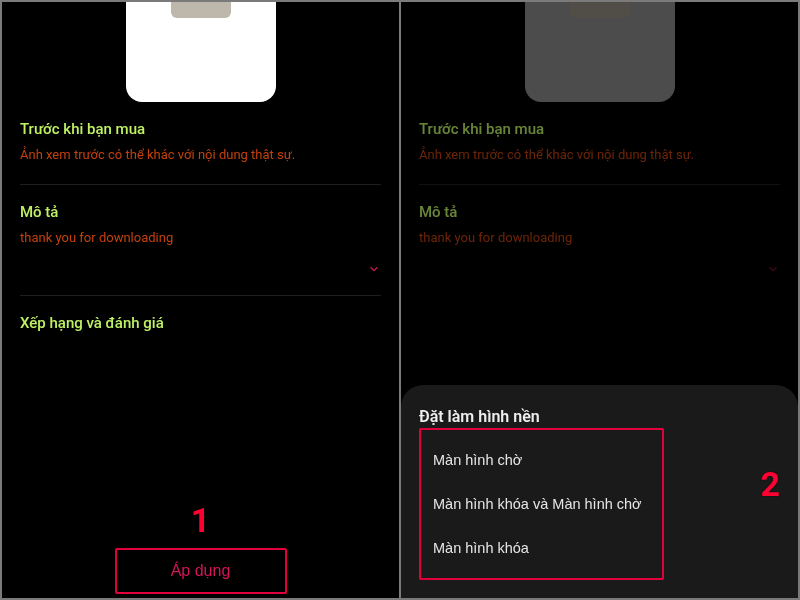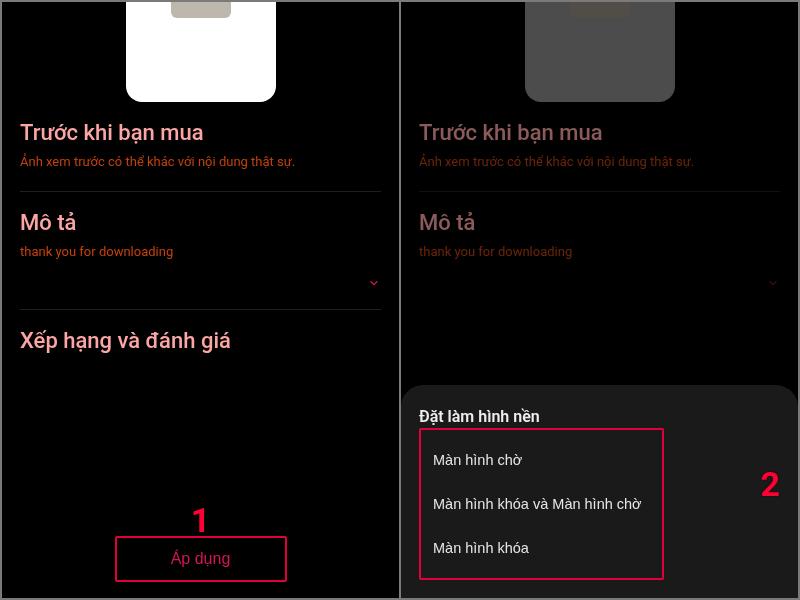--- a/index.html
+++ b/index.html
@@ -34,21 +34,21 @@
     transform: translateX(-50%);
     width: 60px; height: 40px;
     background: #9a9080;
     opacity: 0.65;
     border-radius: 6px;
   }
   .pane.dimmed .content { filter: brightness(0.55); }
   .content { padding: 0 18px; color: #fff; }
   .section { border-bottom: 1px solid rgba(255,255,255,0.12); padding: 18px 0 20px; }
   .section:last-child { border-bottom: none; }
-  .section h3 { font-size: 22px; font-weight: 500; color: #fca5a5; margin-bottom: 8px; }
+  .section h3 { font-size: 15px; font-weight: 500; color: #bef264; margin-bottom: 8px; }
   .section p { font-size: 13px; color: #c2410c; line-height: 1.4; }
   .chevron-row { display: flex; justify-content: flex-end; margin-top: 14px; }
   .chevron { width: 14px; height: 14px; }
   .chevron svg { width: 100%; height: 100%; }
   .rating-row {
     display: flex; align-items: center; justify-content: space-between;
     margin-top: 14px;
   }
   .stars { display: flex; gap: 6px; }
   .star { width: 26px; height: 26px; }
@@ -60,21 +60,21 @@
     background: #2d2d2d;
     color: #eee;
     border: none;
     padding: 14px 0;
     border-radius: 28px;
     font-size: 15px;
     text-align: center;
   }
   .apply-btn {
     position: absolute;
-    bottom: 16px;
+    bottom: 4px;
     left: 50%;
     transform: translateX(-50%);
     width: 172px;
     padding: 12px 0;
     background: transparent;
     color: #d4145a;
     border: 2px solid #e2003c;
     font-size: 16px;
     text-align: center;
     border-radius: 2px;

